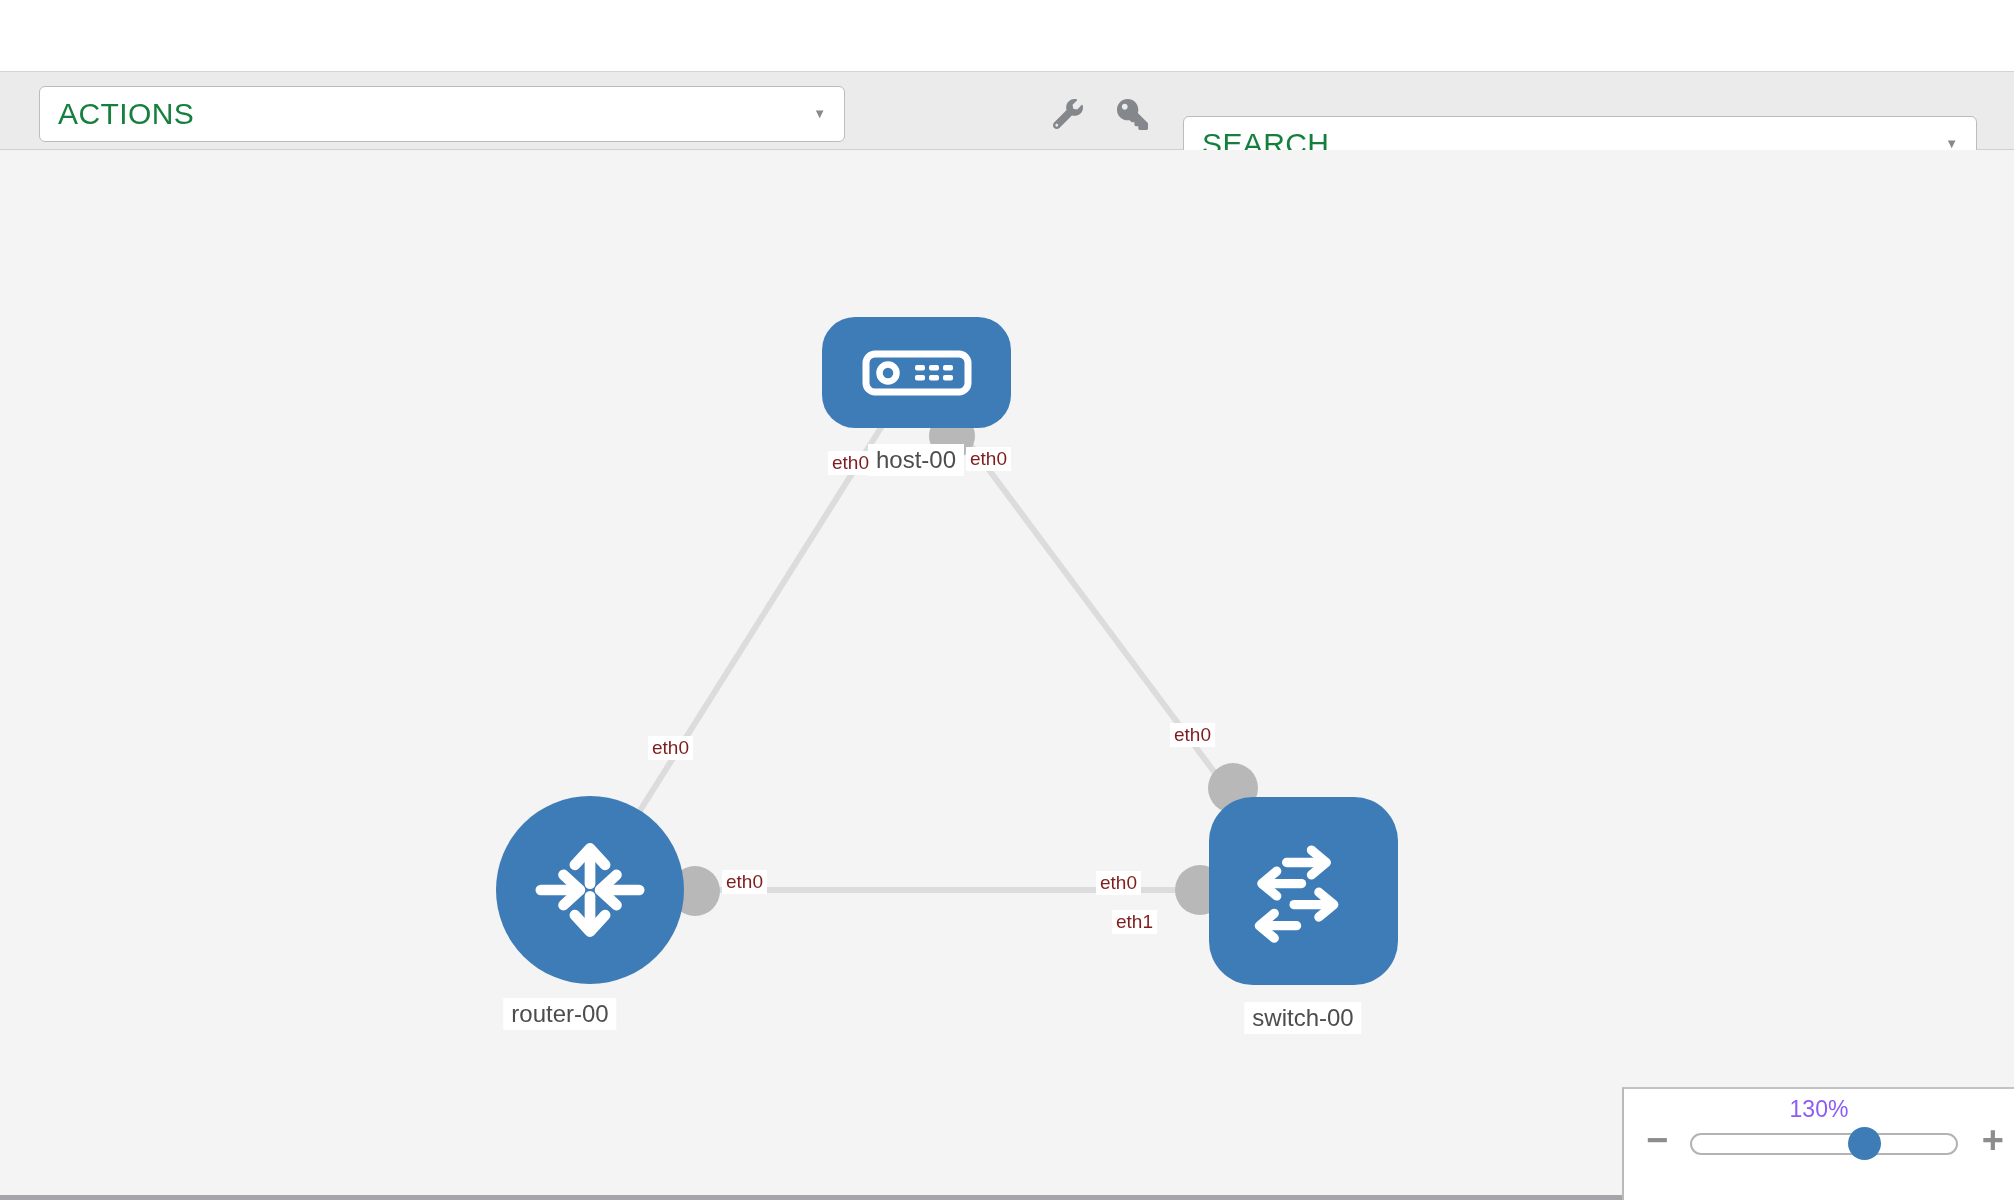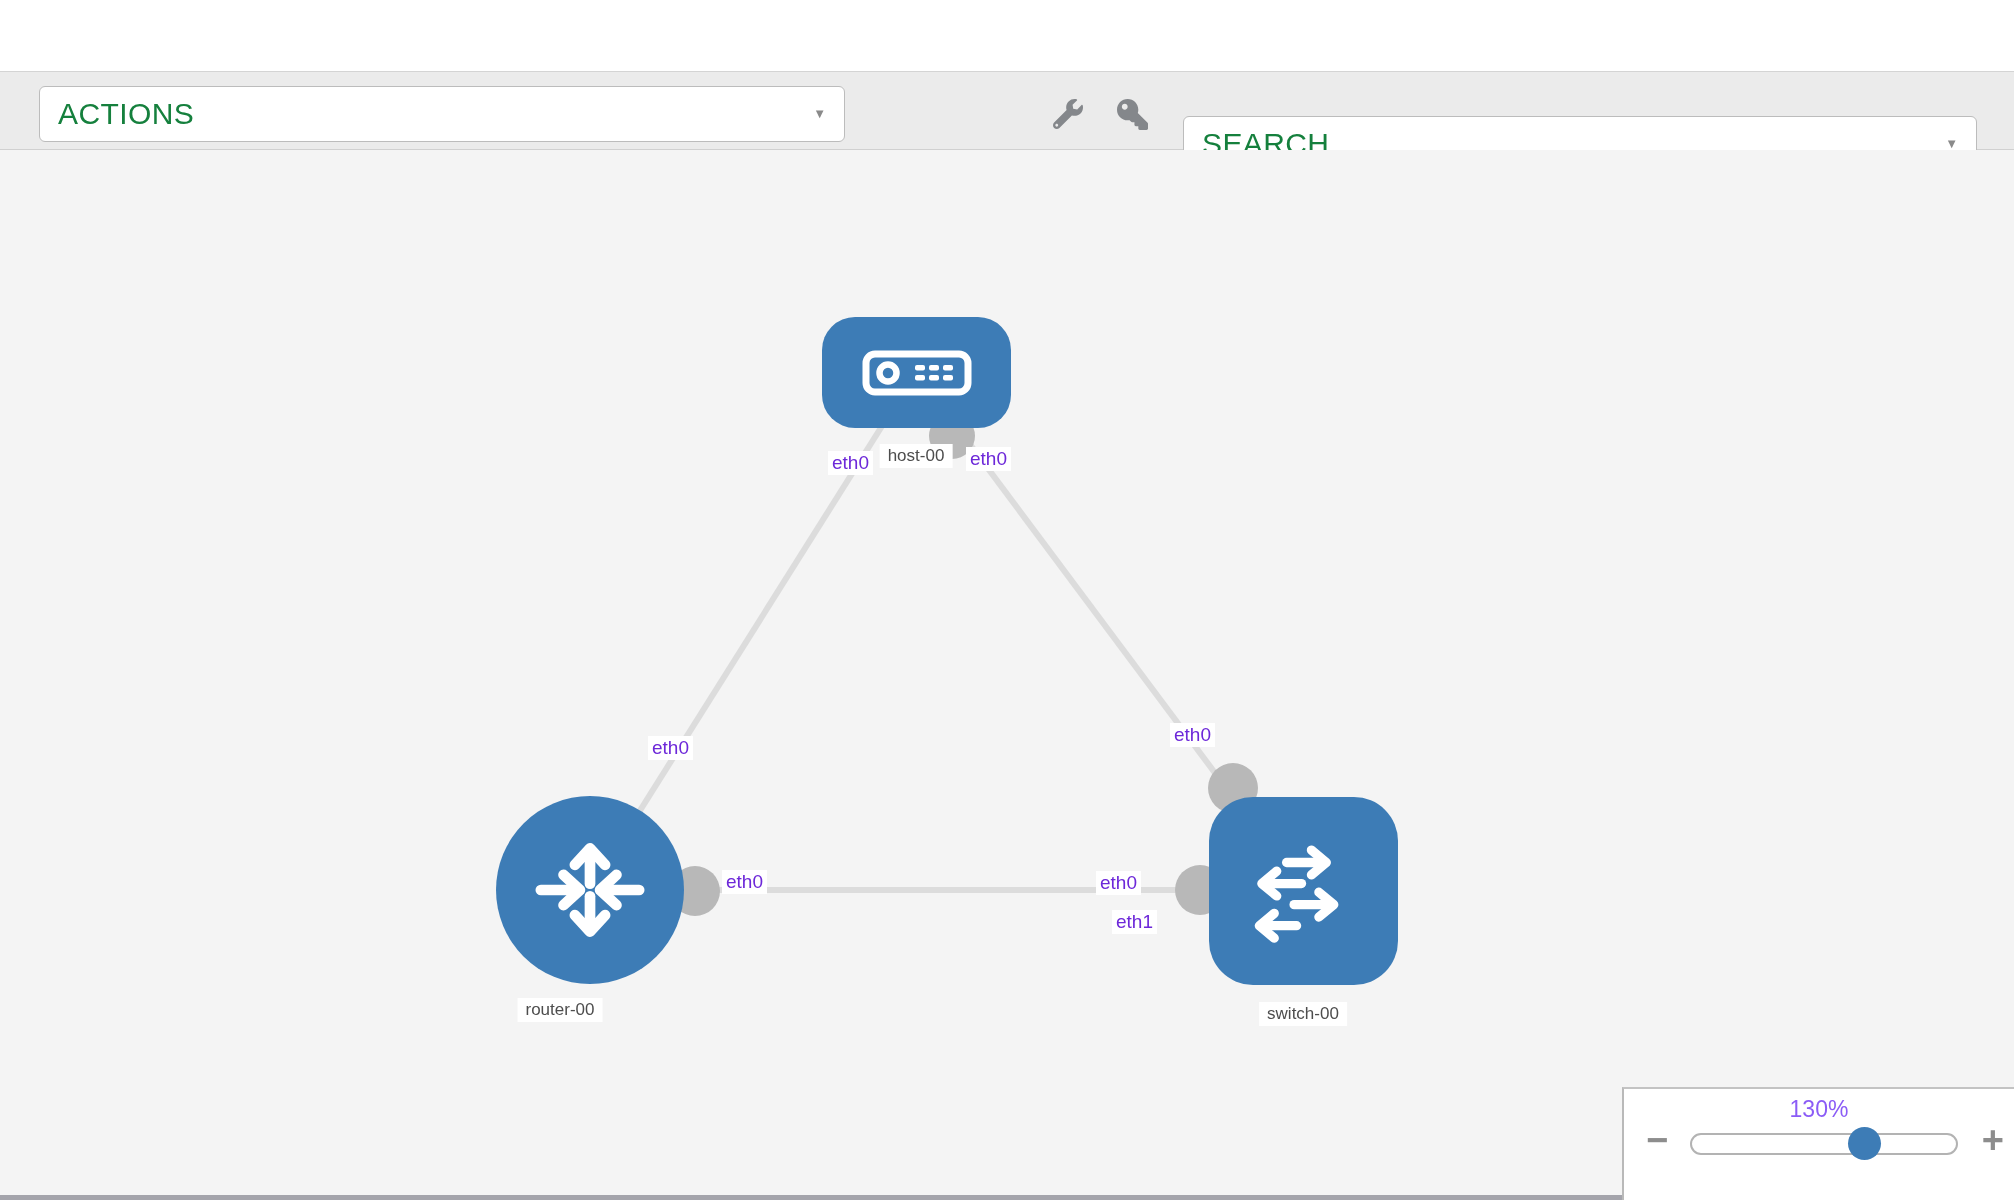--- a/index.html
+++ b/index.html
@@ -36,27 +36,27 @@
   .links-layer { position:absolute; left:0; top:0; }
   .links-layer line { stroke:#dcdcdc; stroke-width:6; }
   .links-layer circle { fill:#b8b8b8; }
 
   .node { position:absolute; background:#3d7cb6; }
   .node svg { position:absolute; left:50%; top:50%; transform:translate(-50%,-50%); }
   .node-host   { left:822px;  top:167px; width:189px; height:111px; border-radius:33px; }
   .node-router { left:496px;  top:646px; width:188px; height:188px; border-radius:50%; }
   .node-switch { left:1209px; top:647px; width:189px; height:188px; border-radius:44px; }
 
-  .node-label { position:absolute; background:#ffffff; color:#4d4d4d; font-size:17px;
+  .node-label { position:absolute; background:#ffffff; color:#4d4d4d; font-size:24px;
                 padding:2px 8px; white-space:nowrap; transform:translateX(-50%); }
   .lbl-host   { left:916px;  top:294px; }
   .lbl-router { left:560px;  top:848px; }
   .lbl-switch { left:1303px; top:852px; }
 
-  .if-label { position:absolute; background:#ffffff; color:#6d28d9; font-size:19px;
+  .if-label { position:absolute; background:#ffffff; color:#7f1d1d; font-size:19px;
               padding:1px 4px; white-space:nowrap; }
   .if-host-l  { left:828px;  top:301px; }
   .if-host-r  { left:966px;  top:297px; }
   .if-link1   { left:648px;  top:586px; }
   .if-link2   { left:1170px; top:573px; }
   .if-link3-l { left:722px;  top:720px; }
   .if-link3-back  { left:1096px; top:721px; z-index:1; }
   .if-link3-front { left:1112px; top:760px; z-index:2; }
 
   .bottom-strip { position:absolute; left:0; bottom:0; width:1622px; height:5px; background:#a4a4ab; }

